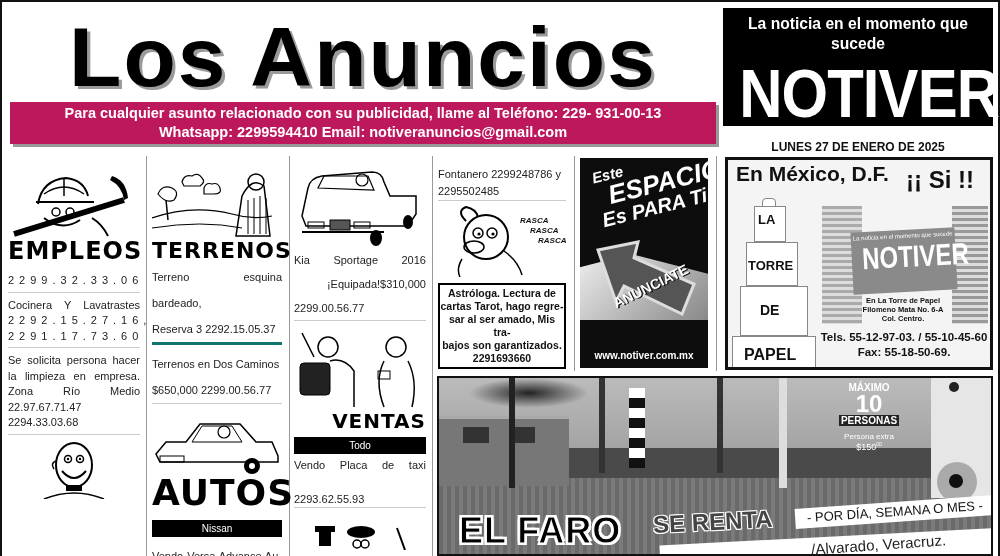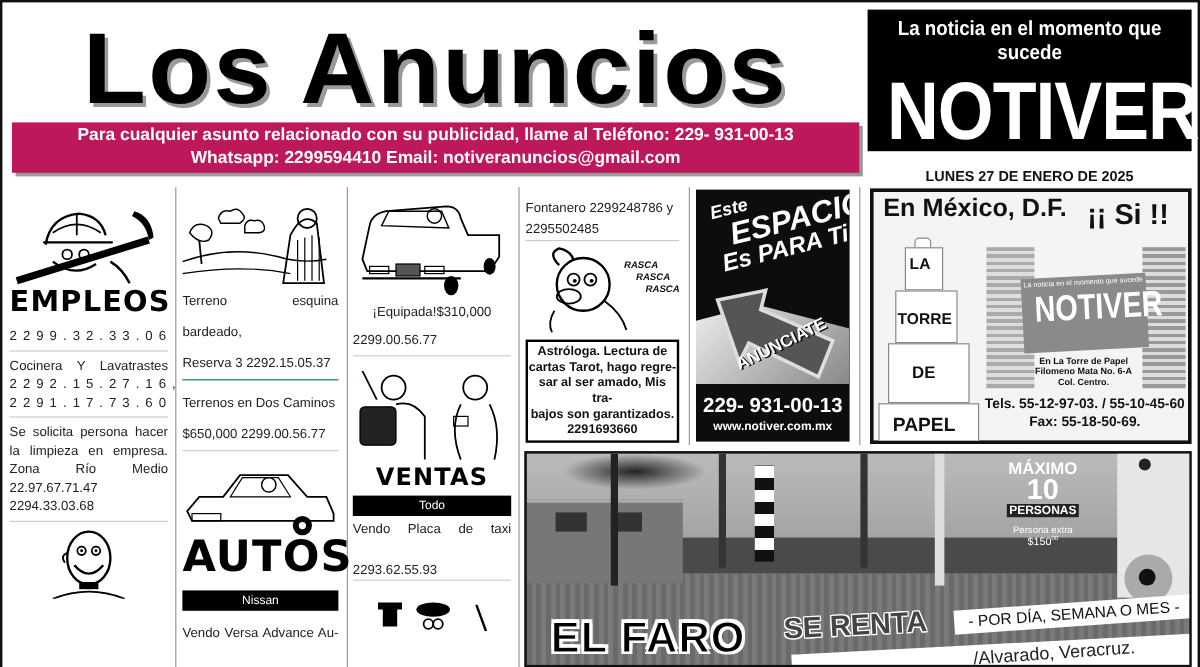--- a/index.html
+++ b/index.html
@@ -26,21 +26,21 @@
       position: absolute; left: 723px; top: 8px; width: 270px; height: 118px; background: #000; color: #fff; text-align: center;
     }
     .notiver-tag { font-size: 17px; font-weight: bold; padding-top: 6px; transform: scaleX(0.92); }
     .notiver-name { font-size: 68px; font-weight: 900; line-height: 70px; margin-top: 4px; transform: scaleX(0.88); letter-spacing: -1px; }
     .date-line { position: absolute; left: 723px; top: 140px; width: 270px; text-align: center; font-size: 12px; font-weight: bold; }
 
     
     .col { position: absolute; top: 156px; height: 400px; margin-top: 10px; }
     .col-divider { position: absolute; top: 156px; width: 1px; height: 400px; background: #999; }
     .illus { position: relative; margin: 0 auto; }
-    .section-title { font-family: "DejaVu Sans", sans-serif; font-weight: 900; color: #000; text-align: center; letter-spacing: 1px; }
+    .section-title { font-family: "DejaVu Sans", sans-serif; font-weight: 900; color: #000; text-align: right; letter-spacing: 1px; }
     .ad-text { font-size: 11px; line-height: 15.5px; text-align: justify; color: #222; }
     .ad-sep { border-bottom: 1px solid #ccc; margin: 3px 0 5px; }
     .spaced { letter-spacing: 5px; }
     .tight-line { line-height: 26px; }
     .cat-bar { background: #000; color: #fff; text-align: center; font-size: 10px; height: 17px; line-height: 17px; margin: 4px 0; }
 
     
     .anunciate-ad { position: absolute; left: 580px; top: 158px; width: 128px; height: 210px; background: #0d0d0d; color: #fff; overflow: hidden; }
     .torre-ad { position: absolute; left: 725px; top: 157px; width: 268px; height: 213px; border: 3px solid #111; background: #f4f4f4; overflow: hidden; }
     .faro-ad { position: absolute; left: 437px; top: 376px; width: 556px; height: 180px; border: 2px solid #111; background: #666; overflow: hidden; }
@@ -118,23 +118,24 @@
     <path d="M30 16 q2-8 10-6 q6-4 10 2 q4 4-2 8 h-16z" fill="none" stroke="#000" stroke-width="1.2"></path>
     <path d="M52 22 q2-6 8-4 q6-2 8 4 q2 6-6 6 h-10z" fill="none" stroke="#000" stroke-width="1.2"></path>
     <path d="M6 28 q4-10 14-6 q8 4 2 12 q-8 4-16-6z" fill="none" stroke="#000" stroke-width="1.2"></path>
     <line x1="14" y1="34" x2="16" y2="54" stroke="#000" stroke-width="1.5"></line>
     <path d="M0 52 q40-14 80-4 q20 6 40 2" fill="none" stroke="#000" stroke-width="1.2"></path>
     <path d="M0 62 q50-8 90 0" fill="none" stroke="#000" stroke-width="1"></path>
     <path d="M90 30 q10-20 22-10 l6 50 h-34z" fill="none" stroke="#000" stroke-width="1.5"></path>
     <path d="M96 34 v34 M102 32 v36 M108 30 v38 M114 32 v36" stroke="#000" stroke-width="1"></path>
     <circle cx="104" cy="16" r="8" fill="none" stroke="#000" stroke-width="1.5"></circle>
   </svg>
+  <div class="section-title" style="font-size:22px;line-height:26px;">TERRENOS</div>
   <div class="ad-text tight-line">
     <div>Terreno esquina bardeado,</div>
-    <div style="border-bottom:1px solid #0f766e;">Reserva  3  2292.15.05.37</div>
+    <div style="border-bottom:3px solid #0f766e;">Reserva  3  2292.15.05.37</div>
     <div style="margin-top:6px;">Terrenos en Dos Caminos</div>
     <div style="border-bottom:1px solid #ccc;">$650,000 2299.00.56.77</div>
   </div>
   <svg class="illus" width="130" height="62" viewBox="0 0 130 62" style="display:block;margin-top:10px;">
     <path d="M4 40 l10-12 h20 l14-18 h40 l16 18 h16 l6 14 v6 h-118z" fill="#fff" stroke="#000" stroke-width="1.5"></path>
     <path d="M50 12 l-10 16 h50 l-10-16z" fill="none" stroke="#000" stroke-width="1"></path>
     <circle cx="72" cy="18" r="6" fill="none" stroke="#000" stroke-width="1.2"></circle>
     <circle cx="100" cy="52" r="8" fill="#000"></circle>
       <circle cx="100" cy="52" r="3" fill="#fff"></circle>
     <rect x="8" y="42" width="24" height="6" fill="none" stroke="#000" stroke-width="1"></rect>
@@ -153,21 +154,26 @@
     <path d="M24 22 l6-12 h44 l6 14z" fill="none" stroke="#000" stroke-width="1.2"></path>
     <circle cx="68" cy="14" r="6" fill="none" stroke="#000" stroke-width="1.2"></circle>
     <rect x="14" y="56" width="16" height="6" fill="none" stroke="#000" stroke-width="1"></rect>
     <rect x="36" y="54" width="20" height="10" fill="#555" stroke="#000" stroke-width="1"></rect>
     <rect x="60" y="56" width="16" height="6" fill="none" stroke="#000" stroke-width="1"></rect>
     <path d="M8 66 h82" stroke="#000" stroke-width="2"></path>
     <ellipse cx="82" cy="72" rx="6" ry="8" fill="#000"></ellipse>
     <ellipse cx="114" cy="56" rx="5" ry="7" fill="#000"></ellipse>
   </svg>
   <div class="ad-text" style="line-height:24px;">
-    <div style="display:flex;justify-content:center;">
+    <div style="display:flex;justify-content:space-between;">
+      <span>Kia</span>
+      <span>Sportage</span>
+      <span>2016</span>
+    </div>
+    <div style="display:flex;justify-content:flex-end;">
       <span>¡Equipada!</span>
       <span>$310,000</span>
     </div>
     <div style="border-bottom:1px solid #ccc;">2299.00.56.77</div>
   </div>
   <svg class="illus" width="132" height="76" viewBox="0 0 132 76" style="display:block;margin-top:12px;">
     <circle cx="34" cy="14" r="10" fill="none" stroke="#000" stroke-width="1.5"></circle>
     <line x1="8" y1="0" x2="20" y2="24" stroke="#000" stroke-width="1.5"></line>
     <rect x="6" y="30" width="30" height="32" rx="4" fill="#222" stroke="#000"></rect>
     <path d="M36 28 q14-4 24 10 v36" fill="none" stroke="#000" stroke-width="1.5"></path>
@@ -231,21 +237,20 @@
   <div style="position:absolute;left:10px;top:12px;transform:rotate(-14deg);transform-origin:left top;font-weight:900;font-style:italic;">
     <div style="font-size:15px;">Este</div>
     <div style="font-size:26px;line-height:24px;margin-left:12px;">ESPACIO</div>
     <div style="font-size:20px;line-height:22px;">Es PARA Ti</div>
   </div>
   <div style="position:absolute;left:0;top:96px;width:128px;height:66px;background:linear-gradient(135deg,#eee,#888);clip-path:polygon(0 20%,40% 0,100% 30%,100% 100%,0 100%);"></div>
   <svg style="position:absolute;left:14px;top:82px;" width="104" height="80" viewBox="0 0 104 80">
     <path d="M4 10 L44 2 L40 18 L100 44 L88 74 L30 46 L22 62 Z" fill="#555" stroke="#ddd" stroke-width="3"></path>
   </svg>
   <div style="position:absolute;left:30px;top:120px;transform:rotate(-26deg);font-size:14px;font-weight:900;color:#fff;text-shadow:1px 1px 0 #000;">ANUNCIATE</div>
-  <div style="position:absolute;left:0;top:170px;width:128px;text-align:center;font-size:17px;font-weight:900;">229- 931-00-13</div>
   <div style="position:absolute;left:0;top:192px;width:128px;text-align:center;font-size:10px;font-weight:bold;">www.notiver.com.mx</div>
 </div>
 
 <div class="torre-ad">
   <div style="position:absolute;left:8px;top:2px;font-size:21px;font-weight:bold;">En México, D.F.</div>
   <div style="position:absolute;left:178px;top:6px;font-size:24px;font-weight:bold;">¡¡ Si !!</div>
   <div style="position:absolute;left:10px;top:38px;width:80px;height:170px;">
     <div style="position:absolute;left:24px;top:0;width:14px;height:10px;border:1px solid #888;background:#fff;border-radius:4px 4px 0 0;"></div>
     <div style="position:absolute;left:16px;top:8px;width:32px;height:36px;border:1px solid #888;background:#fff;"></div>
     <div style="position:absolute;left:8px;top:44px;width:52px;height:44px;border:1px solid #888;background:#fff;"></div>
@@ -282,21 +287,21 @@
     <div style="position:absolute;left:70px;top:8px;width:26px;height:16px;background:#333;"></div>
   </div>
   <div style="position:absolute;left:190px;top:10px;width:16px;height:80px;background:repeating-linear-gradient(180deg,#fff 0 10px,#111 10px 20px);"></div>
   <div style="position:absolute;left:70px;top:0;width:6px;height:110px;background:#222;"></div>
   <div style="position:absolute;left:160px;top:0;width:6px;height:95px;background:#333;"></div>
   <div style="position:absolute;left:278px;top:0;width:6px;height:95px;background:#333;"></div>
   <div style="position:absolute;left:340px;top:0;width:8px;height:110px;background:#ddd;"></div>
   <div style="position:absolute;left:30px;top:0;width:120px;height:30px;background:radial-gradient(ellipse at center,#222 0%,transparent 70%);"></div>
 
   <div style="position:absolute;left:390px;top:0;width:80px;height:84px;text-align:center;color:#fff;">
-    <div style="font-size:14px;font-weight:bold;margin-top:4px;">MÁXIMO</div>
+    <div style="font-size:10px;font-weight:bold;margin-top:4px;">MÁXIMO</div>
     <div style="font-size:24px;font-weight:bold;line-height:22px;">10</div>
     <div style="font-size:10px;font-weight:bold;background:#222;margin:0 10px;">PERSONAS</div>
     <div style="font-size:8px;margin-top:6px;">Persona extra</div>
     <div style="font-size:9px;"><span>$150</span><sup style="font-size:5px;">00</sup></div>
   </div>
 
   <div style="position:absolute;left:492px;top:0;width:62px;height:120px;background:#e6e6e6;">
     <div style="position:absolute;left:18px;top:4px;width:10px;height:10px;border-radius:50%;background:#222;"></div>
     <div style="position:absolute;left:6px;top:84px;width:40px;height:40px;border-radius:50%;background:#aaa;"></div>
     <div style="position:absolute;left:18px;top:96px;width:14px;height:14px;border-radius:50%;background:#111;"></div>

